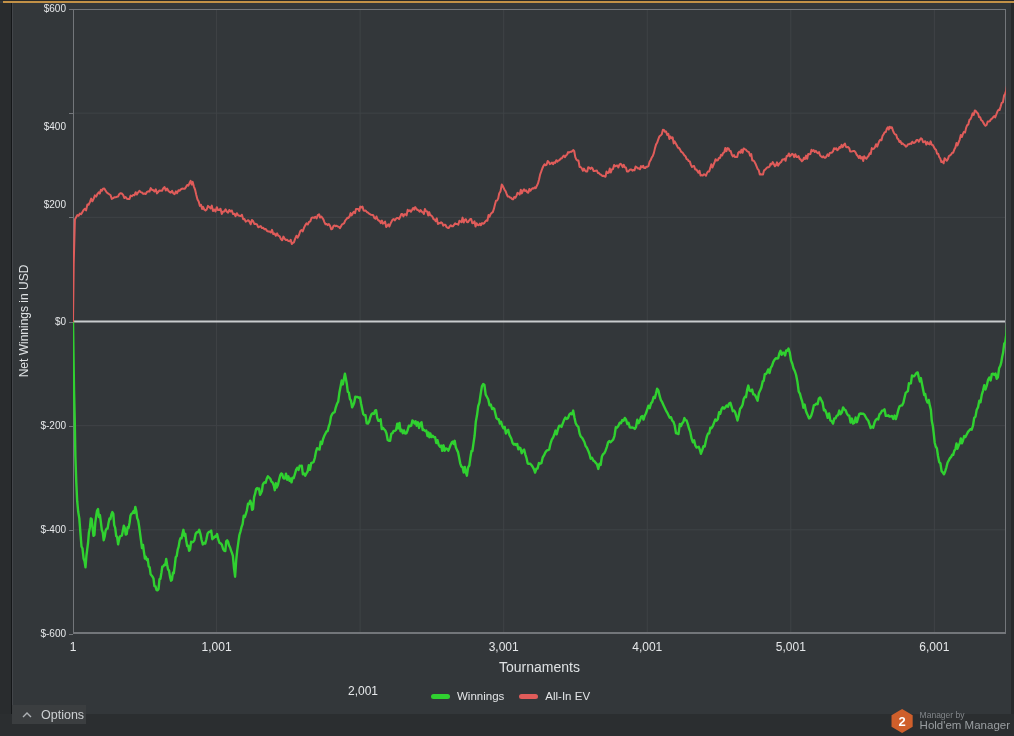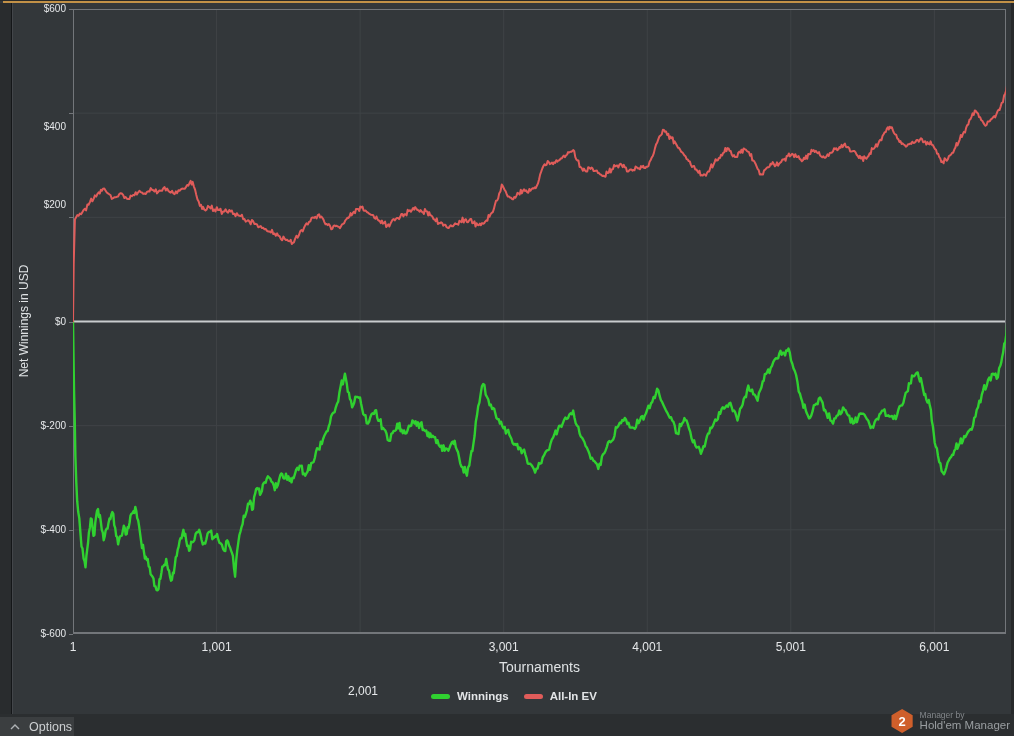--- a/index.html
+++ b/index.html
@@ -27,27 +27,27 @@
   .ytickmarks { position:absolute; left:69px; top:9px; width:4px; height:625px; }
   .ytick   { position:absolute; left:0; width:4px; height:1px; background:#73767a; }
 
   .xlabels { position:absolute; left:73px; top:640px; width:933px; height:14px; }
   .xlabel  { position:absolute; transform:translateX(-50%); font-size:12px; color:#e6e8ea; white-space:nowrap; }
   .xtitle  { position:absolute; left:73px; top:659px; width:933px; text-align:center; font-size:14px; color:#dfe2e4; }
 
   .legend { position:absolute; left:431px; top:690px; display:flex; align-items:center; column-gap:15px; }
   .legend-item { display:flex; align-items:center; column-gap:7px; cursor:pointer; }
   .legend-swatch { width:19px; height:5px; border-radius:2.5px; }
-  .legend-label { font-size:11.5px; color:#e3e5e7;font-weight:bold; }
+  .legend-label { font-size:11.5px; color:#e3e5e7; }
 
   .bottom-bar { position:absolute; left:0; right:0; bottom:0; height:22px; background:#2b2e30; }
 
   .options-btn {
     position:absolute; left:0; bottom:0; width:74px; height:19px;
-    background:#3b3e40; border:none; margin:0; padding:0 0 0 10px;
+    background:#3b3e40; border:none; margin:12px; padding:0 0 0 10px;
     display:flex; align-items:center; column-gap:9px;
     font-family:"Liberation Sans", sans-serif; font-size:12.5px; color:#cdd0d2;
     cursor:pointer; text-align:left;
   }
   .chev { display:block; }
 
   .powered { position:absolute; right:4px; bottom:3px; display:flex; align-items:center; column-gap:6px; }
   .hex {
     width:23px; height:24px; display:flex; align-items:center; justify-content:center;
     clip-path:polygon(50% 0%, 96% 26%, 96% 74%, 50% 100%, 4% 74%, 4% 26%);

